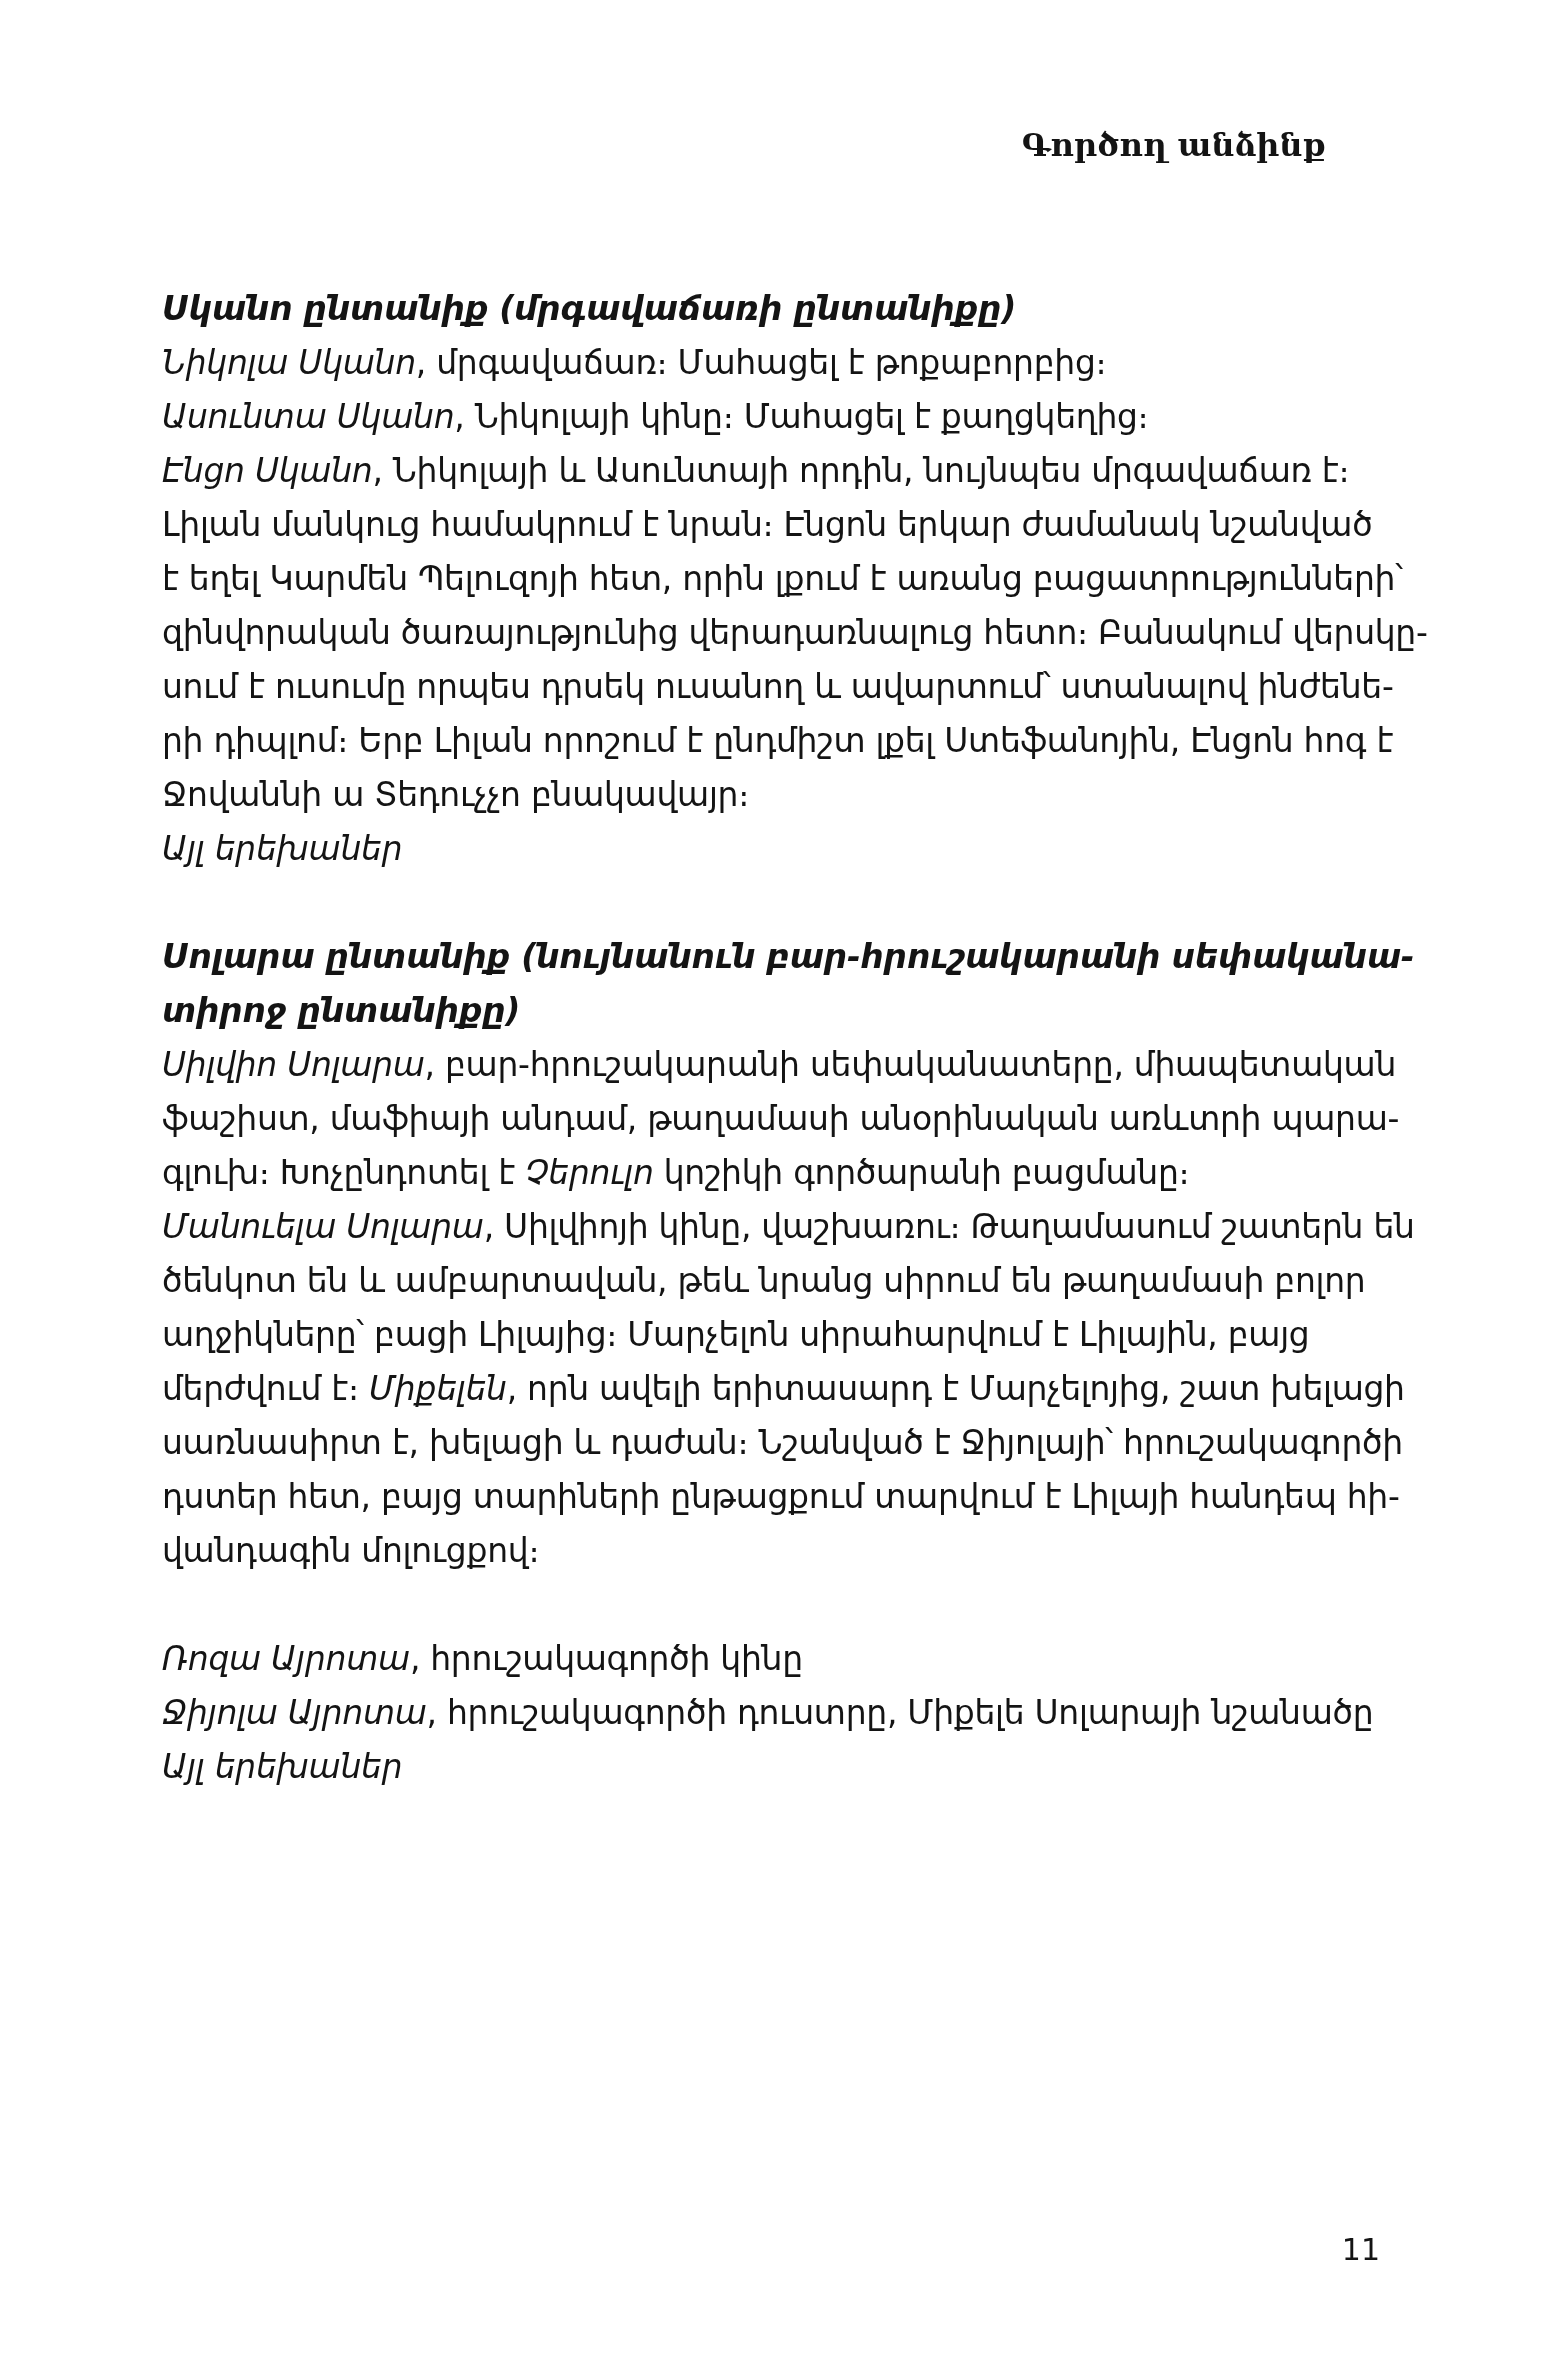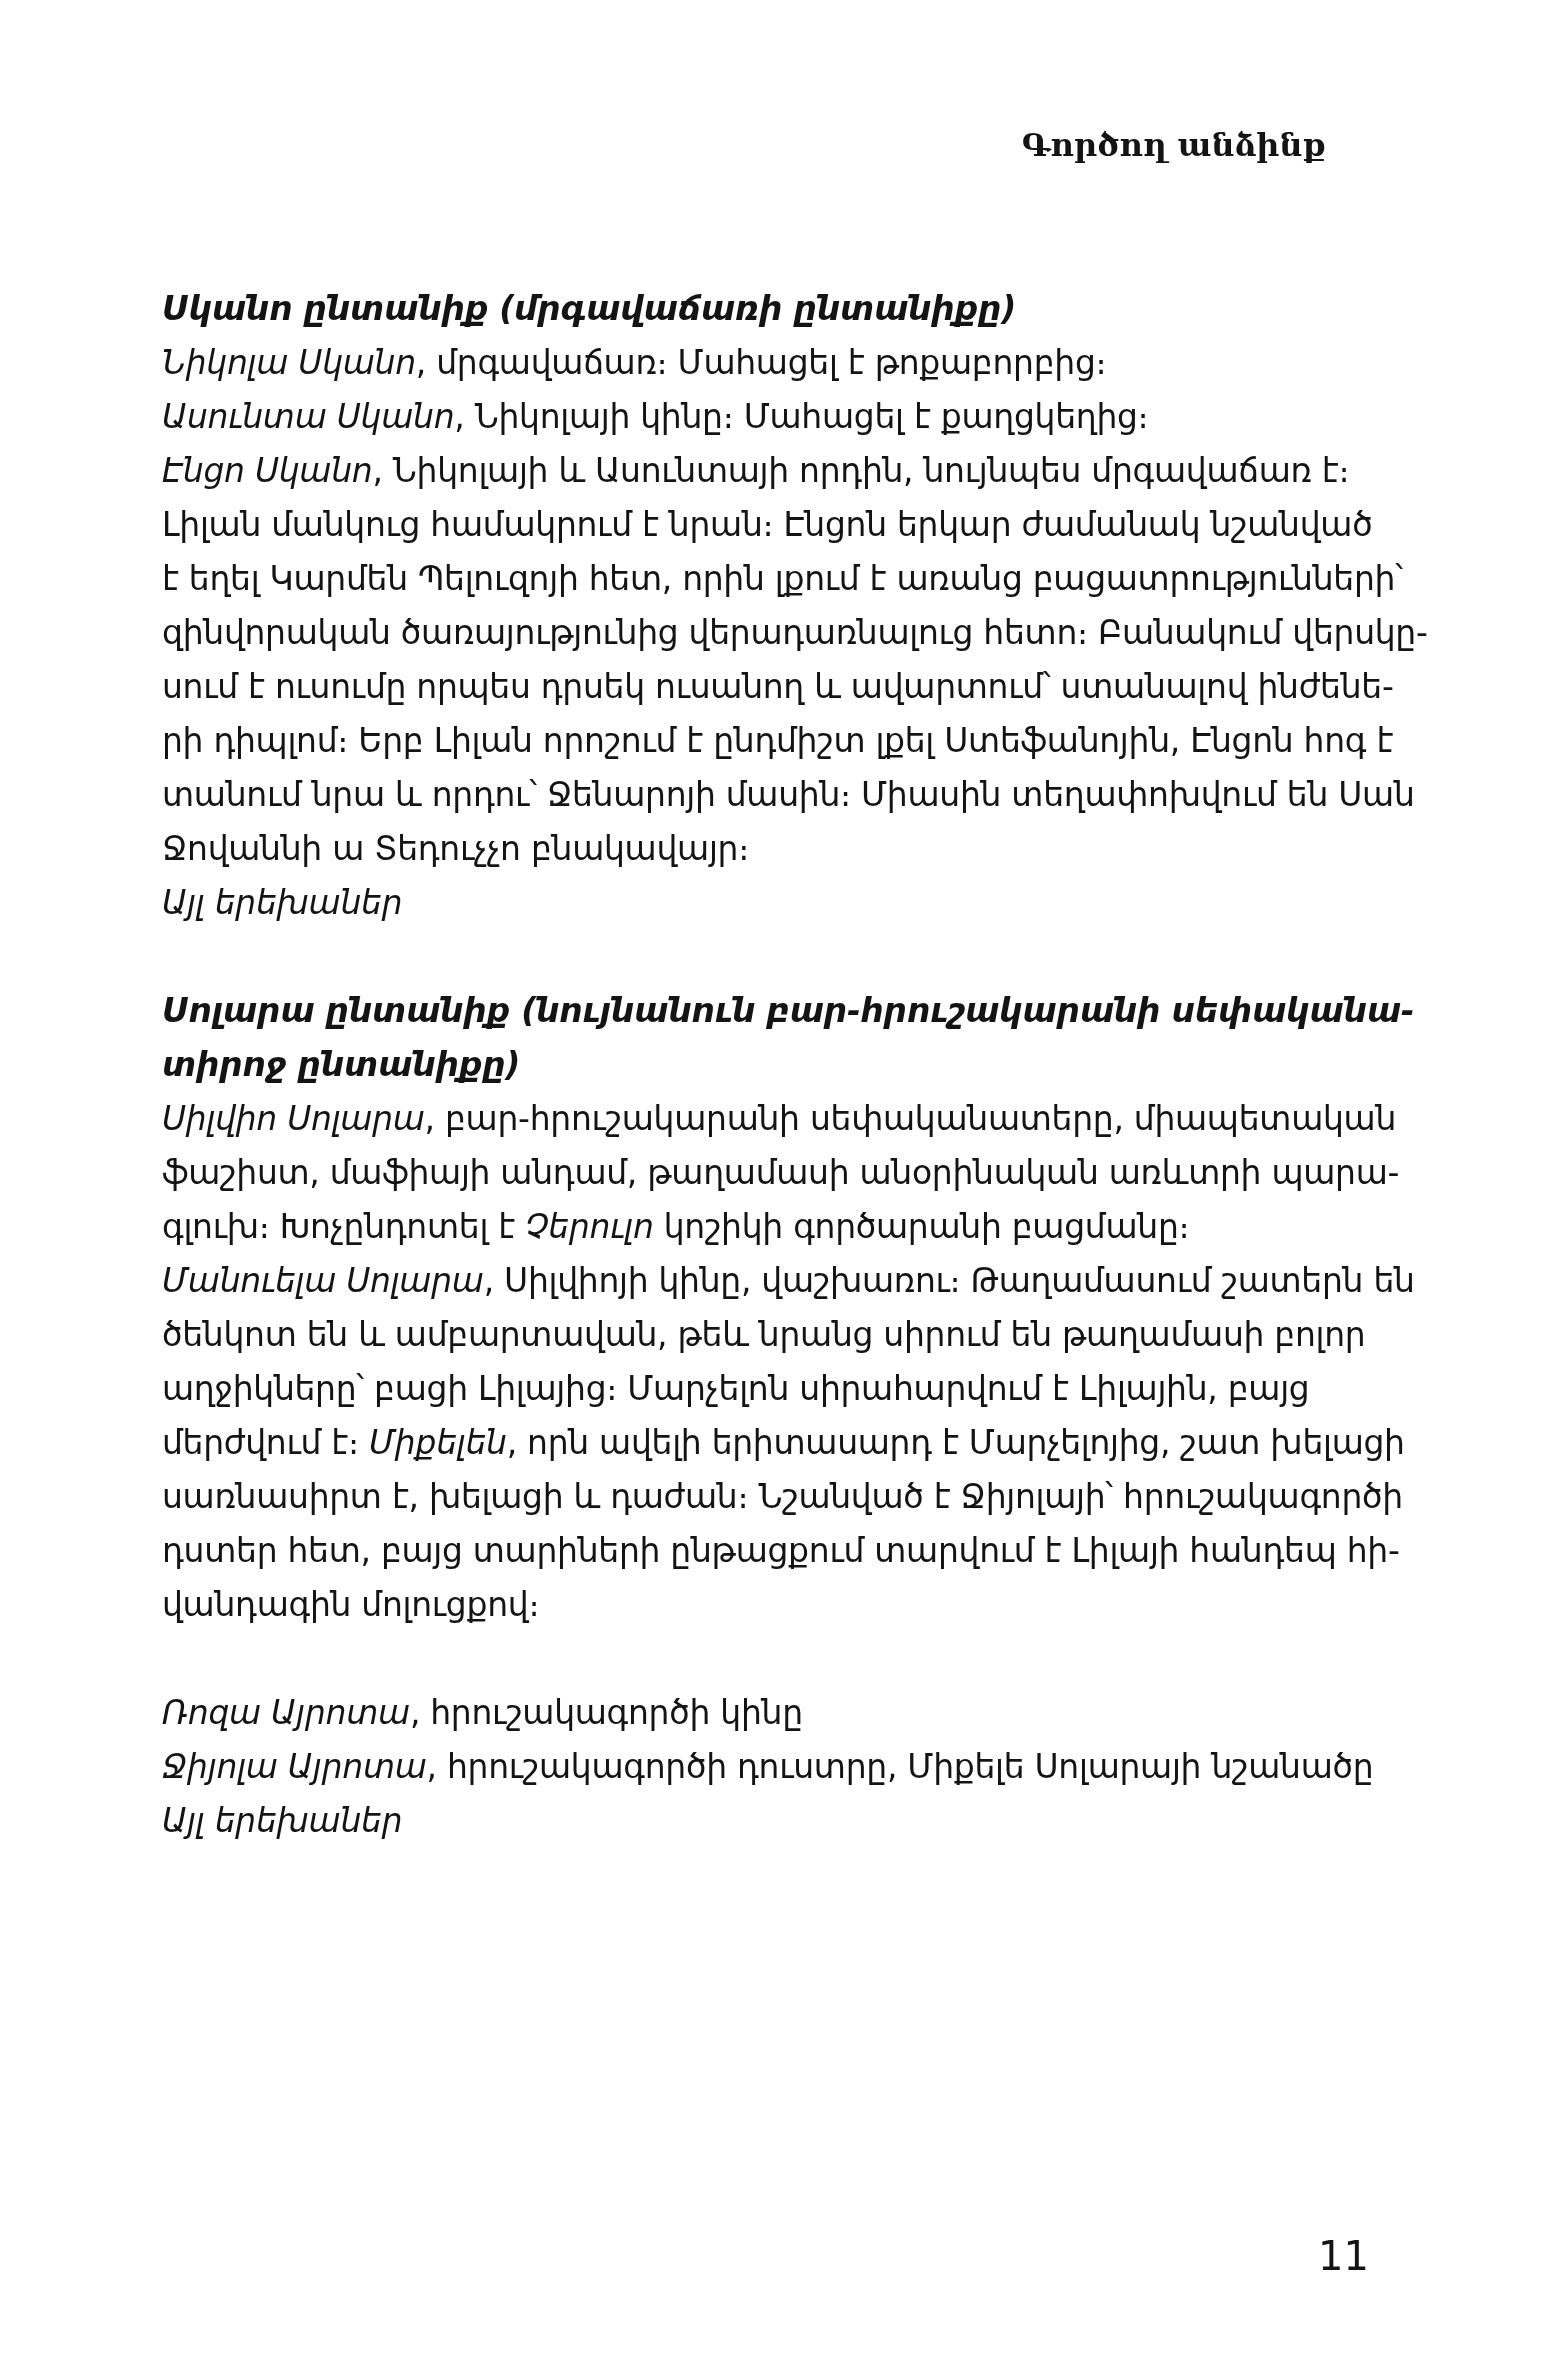--- a/index.html
+++ b/index.html
@@ -33,43 +33,42 @@
     line-height: 54px;
     white-space: nowrap;
     letter-spacing: -0.3px;
   }
   .heading-line { font-weight: 700; font-style: italic; }
   .seg-italic { font-style: italic; }
   .section-spacer { height: 54px; }
   .page-number {
     position: absolute;
     top: 2232px;
-    right: 192px;
-    font-size: 40px;
+    right: 181px;
+    font-size: 30px;
     line-height: 1.2;
   }
 </style>
 </head>
 <body>
 
 <div class="page">
 
   <div class="running-header">Գործող անձինք</div>
 
   <div class="content">
       <div class="text-line heading-line">Սկանո ընտանիք (մրգավաճառի ընտանիքը)</div>
       <div class="text-line"><span class="seg-italic">Նիկոլա Սկանո</span><span class="seg-roman">, մրգավաճառ։ Մահացել է թոքաբորբից։</span></div>
       <div class="text-line"><span class="seg-italic">Ասունտա Սկանո</span><span class="seg-roman">, Նիկոլայի կինը։ Մահացել է քաղցկեղից։</span></div>
       <div class="text-line"><span class="seg-italic">Էնցո Սկանո</span><span class="seg-roman">, Նիկոլայի և Ասունտայի որդին, նույնպես մրգավաճառ է։</span></div>
       <div class="text-line"><span class="seg-roman">Լիլան մանկուց համակրում է նրան։ Էնցոն երկար ժամանակ նշանված</span></div>
       <div class="text-line"><span class="seg-roman">է եղել Կարմեն Պելուզոյի հետ, որին լքում է առանց բացատրությունների՝</span></div>
       <div class="text-line"><span class="seg-roman">զինվորական ծառայությունից վերադառնալուց հետո։ Բանակում վերսկը-</span></div>
       <div class="text-line"><span class="seg-roman">սում է ուսումը որպես դրսեկ ուսանող և ավարտում՝ ստանալով ինժենե-</span></div>
       <div class="text-line"><span class="seg-roman">րի դիպլոմ։ Երբ Լիլան որոշում է ընդմիշտ լքել Ստեֆանոյին, Էնցոն հոգ է</span></div>
-      <div class="text-line"><span class="seg-roman">տանում նրա և որդու՝ Ջենարոյի մասին։ Միասին տեղափոխվում են Սան</span></div>
       <div class="text-line"><span class="seg-roman">Ջովաննի ա Տեդուչչո բնակավայր։</span></div>
       <div class="text-line"><span class="seg-italic">Այլ երեխաներ</span></div>
       <div class="section-spacer"></div>
       <div class="text-line heading-line">Սոլարա ընտանիք (նույնանուն բար-հրուշակարանի սեփականա-</div>
       <div class="text-line heading-line">տիրոջ ընտանիքը)</div>
       <div class="text-line"><span class="seg-italic">Սիլվիո Սոլարա</span><span class="seg-roman">, բար-հրուշակարանի սեփականատերը, միապետական</span></div>
       <div class="text-line"><span class="seg-roman">ֆաշիստ, մաֆիայի անդամ, թաղամասի անօրինական առևտրի պարա-</span></div>
       <div class="text-line"><span class="seg-roman">գլուխ։ Խոչընդոտել է </span><span class="seg-italic">Չերուլո</span><span class="seg-roman"> կոշիկի գործարանի բացմանը։</span></div>
       <div class="text-line"><span class="seg-italic">Մանուելա Սոլարա</span><span class="seg-roman">, Սիլվիոյի կինը, վաշխառու։ Թաղամասում շատերն են</span></div>
       <div class="text-line"><span class="seg-roman">ծենկոտ են և ամբարտավան, թեև նրանց սիրում են թաղամասի բոլոր</span></div>

